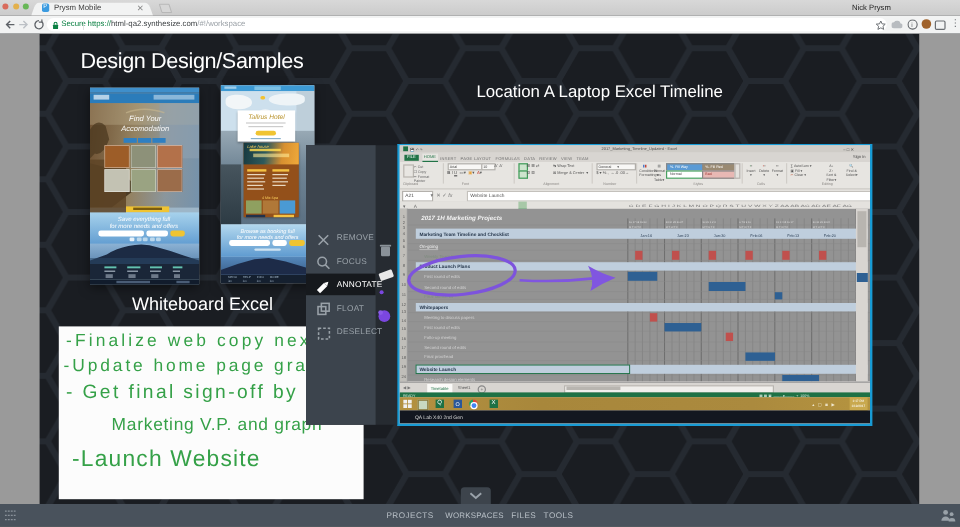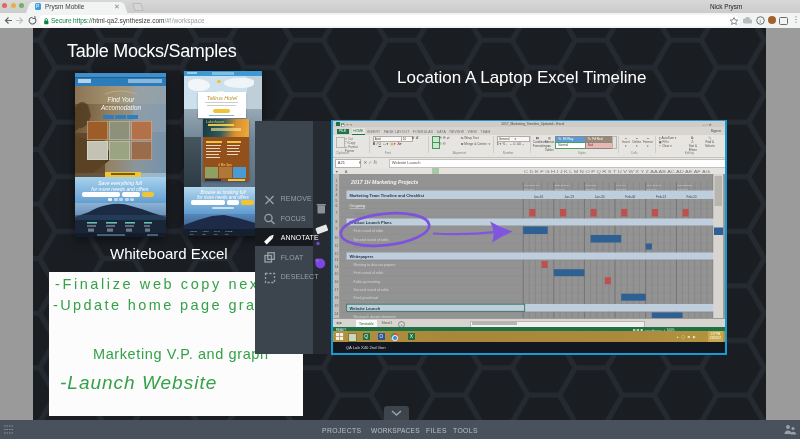--- a/index.html
+++ b/index.html
@@ -22,22 +22,22 @@
           <path d="M63,0 L78.75,-27.3 L110.25,-27.3 L126,0 L110.25,27.3 L78.75,27.3 Z"></path>
           <path d="M63,54.6 L78.75,27.3 L110.25,27.3 L126,54.6 L110.25,81.9 L78.75,81.9 Z"></path>
           <path d="M15.75,27.3 L31.5,0 L63,0 L78.75,27.3 L63,54.6 L31.5,54.6 Z"></path>
         </g>
       </pattern>
     </defs>
     <rect x="0" y="0" width="800" height="420" fill="#14171a"></rect>
     <rect x="0" y="0" width="800" height="420" fill="url(#hex)"></rect>
   </svg>
 
-  <div class="abs" style="left:67px;top:13px;width:300px;color:#fff;font-size:18px;letter-spacing:-.3px;white-space:nowrap;">Table Mocks/Samples</div>
-  <div class="abs" style="left:397px;top:40px;width:300px;color:#fff;font-size:17px;white-space:nowrap;">Location A Laptop Excel Timeline</div>
+  <div class="abs" style="left:67px;top:13px;width:300px;color:#fff;font-size:18px;letter-spacing:-.3px;white-space:nowrap;">Design Design/Samples</div>
+  <div class="abs" style="left:397px;top:40px;width:300px;color:#fff;font-size:14px;white-space:nowrap;">Location A Laptop Excel Timeline</div>
   <div class="abs" style="left:110px;top:217px;width:130px;color:#fff;font-size:15px;">Whiteboard Excel</div>
 
   <div class="abs" style="left:75px;top:44.5px;width:91px;height:164.5px;background:#9db6c8;overflow:hidden;box-shadow:0 3px 9px rgba(0,0,0,.5);">
     <div class="abs" style="left:0;top:0;width:91px;height:4px;background:#3f8fcb;"></div>
         <div class="abs" style="left:0;top:4px;width:91px;height:1px;background:#1d6095;"></div>
     <div class="abs" style="left:0;top:5px;width:91px;height:8px;background:#2b7cba;"></div>
     <div class="abs" style="left:3px;top:6px;width:13px;height:4px;background:rgba(255,255,255,.65);"></div>
     <div class="abs" style="left:53px;top:6.5px;width:34px;height:3.5px;background:rgba(255,255,255,.45);"></div>
 
     <div class="abs" style="left:0;top:13px;width:91px;height:87px;background:linear-gradient(95deg,#6e5132 0%,#948261 40%,#8b969c 70%,#7492ac 100%);"></div>
@@ -169,22 +169,23 @@
       <span>MENU<br>itm</span>
           <span>HELP<br>itm</span>
           <span>INFO<br>itm</span>
           <span>MORE<br>itm</span>
     </div>
   </div>
 
   <div class="abs" style="left:49px;top:244px;width:254px;height:144px;background:#fcfcfc;overflow:hidden;color:#35a148;">
     <div style="position:absolute;left:6px;top:4px;font-size:14.5px;letter-spacing:2.6px;white-space:nowrap;">-Finalize web copy next w</div>
     <div style="position:absolute;left:4px;top:25px;font-size:14.5px;letter-spacing:2.4px;white-space:nowrap;">-Update home page graph</div>
+    <div style="position:absolute;left:6px;top:47px;font-size:16px;letter-spacing:2px;white-space:nowrap;">- Get final sign-off  by</div>
     <div style="position:absolute;left:44px;top:74px;font-size:14.5px;letter-spacing:.6px;white-space:nowrap;">Marketing V.P. and graph</div>
-    <div style="position:absolute;left:11px;top:100px;font-size:19px;letter-spacing:1px;white-space:nowrap;font-style:italic;">-Launch Website</div>
+    <div style="position:absolute;left:11px;top:100px;font-size:19px;letter-spacing:1px;white-space:nowrap;">-Launch Website</div>
   </div>
 
   <div class="abs" id="excel" style="left:331px;top:91.7px;width:396px;height:235px;background:#189bd5;">
     <div class="abs" style="left:1.8px;top:1.8px;width:392.4px;height:231.4px;background:#d8d5d1;overflow:hidden;font-family:'Liberation Sans',sans-serif;">
 
       <div class="abs" style="left:0;top:0;width:393px;height:6px;background:#cfccc7;"></div>
       <div class="abs" style="left:3px;top:1px;width:4px;height:4px;background:#1e7145;"></div>
       <div class="abs" style="left:9px;top:1.5px;width:30px;height:3px;color:#555;font-size:3px;">💾 ↶ ↷</div>
       <div class="abs" style="left:140px;top:1px;width:120px;height:4px;color:#4a4a4a;font-size:3.3px;text-align:center;">2017_Marketing_Timeline_Updated - Excel</div>
       <div class="abs" style="left:370px;top:1.5px;width:20px;height:3px;color:#444;font-size:3.5px;">– □ ✕</div>

